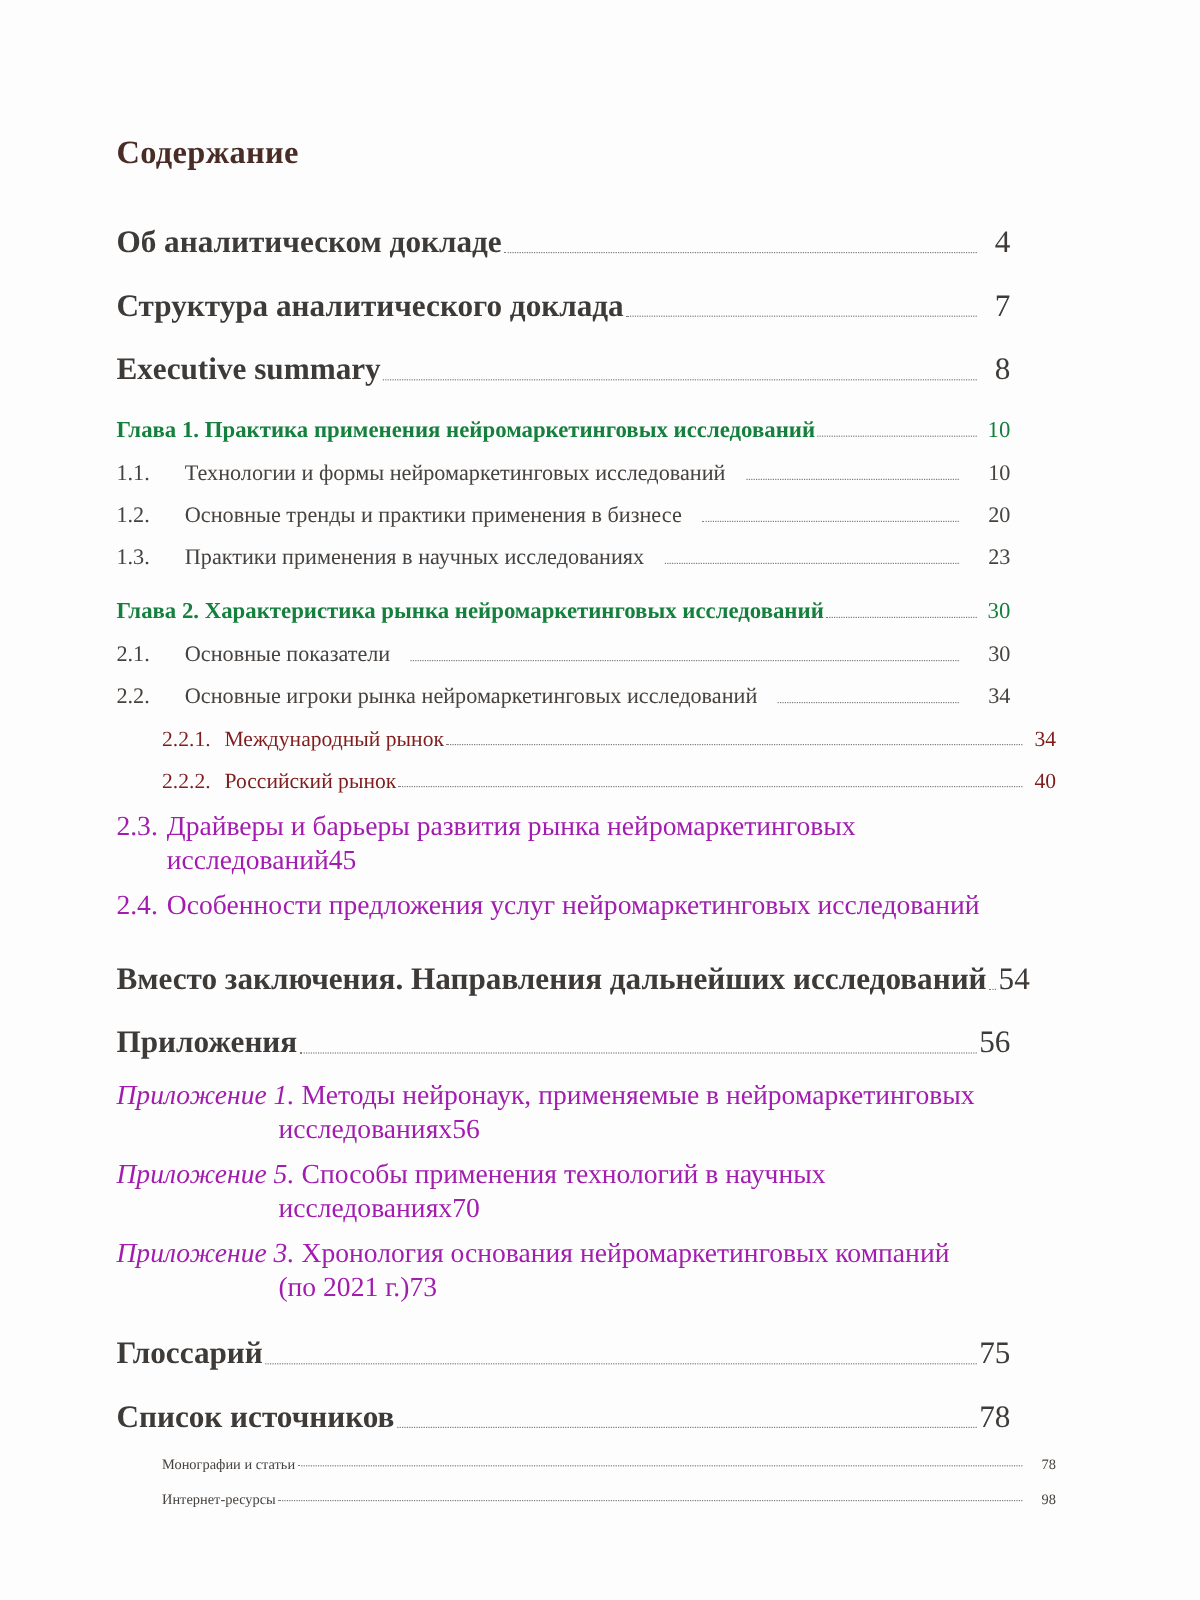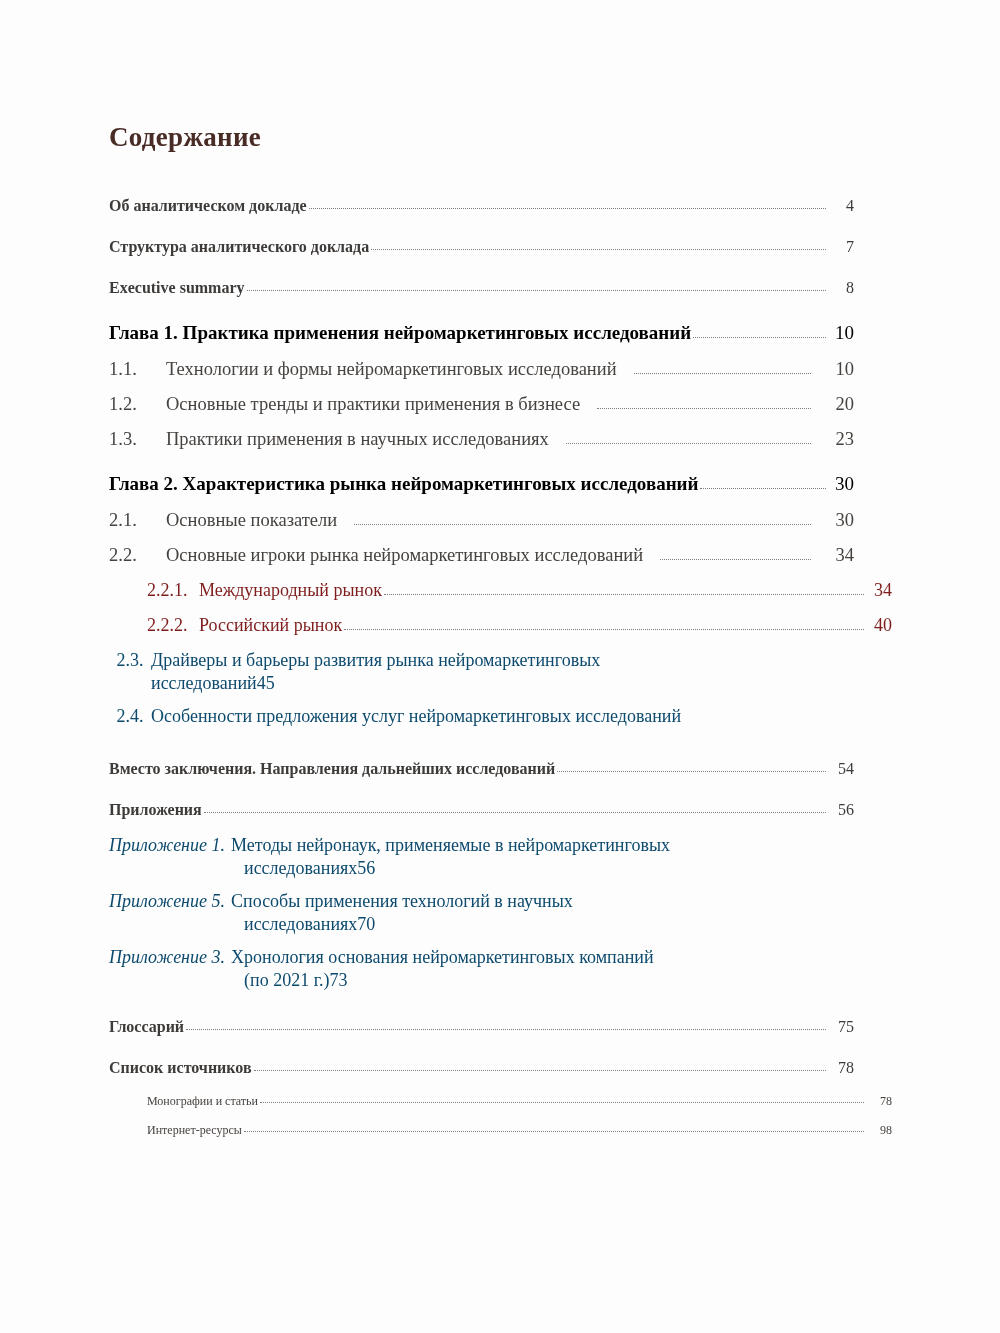--- a/index.html
+++ b/index.html
@@ -18,23 +18,22 @@
   .page {
     position: absolute;
     top: 0; left: 0;
     width: 1000px;
     height: 1333px;
     background: #fdfdfd;
   }
   .content {
     position: absolute;
     left: 97px;
-    top: 122px;
+    top: 112px;
     width: 745px;
-    margin-left: 12px;
   }
   .toc-title {
     font-family: "Liberation Serif", serif;
     font-weight: bold;
     font-size: 27px;
     color: #4a2c27;
     letter-spacing: 0.3px;
     margin-bottom: 30px;
   }
   .row {
@@ -56,31 +55,31 @@
   }
   .row .page-num {
     flex: 0 0 auto;
     white-space: nowrap;
     text-align: right;
     min-width: 26px;
   }
 
   
   .lvl0 {
-    font-size: 16px;
+    font-size: 26px;
     color: #3d3a38;
     padding-top: 14px;
     padding-bottom: 7px;
     font-weight: bold;
   }
   .lvl0 .page-num { font-weight: normal; }
 
   .chapter {
     font-size: 19px;
-    color: #000000;
+    color: #15803d;
     font-weight: bold;
     padding-top: 16px;
     padding-bottom: 6px;
   }
   .chapter .page-num { font-weight: normal; }
 
   .lvl1 {
     font-size: 18.5px;
     color: #46423f;
     padding-top: 7px;
@@ -109,23 +108,22 @@
     color: #46423f;
     margin-left: 38px;
     padding-top: 8px;
     padding-bottom: 4px;
   }
 
   
   .wrap-entry {
     padding-top: 7px;
     padding-bottom: 5px;
-    font-size: 18px;
-    color: #0c4a6e;
-    text-align: center;
+    font-size: 23px;
+    color: #a21caf;
   }
   .wrap-entry .first-line {
     display: flex;
     align-items: flex-end;
   }
   .wrap-entry .second-line {
     display: flex;
     align-items: flex-end;
     margin-top: 2px;
   }

